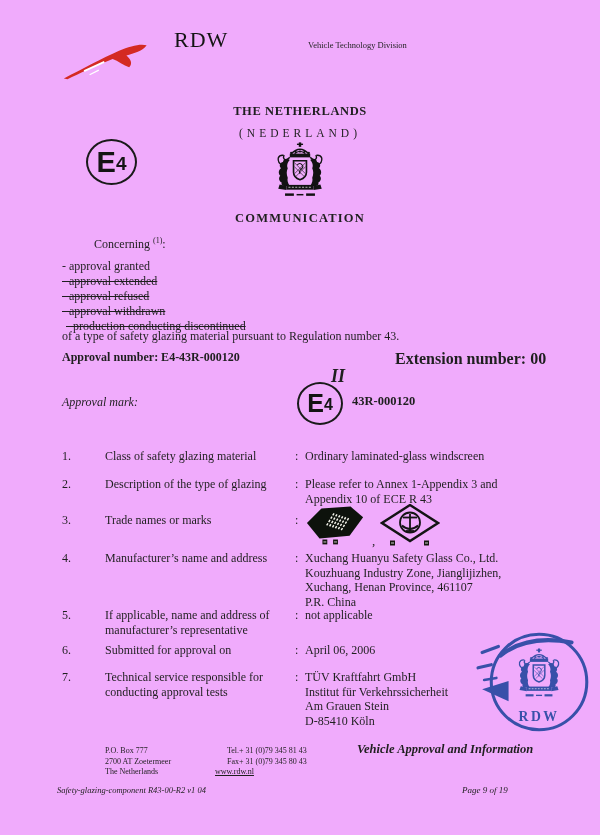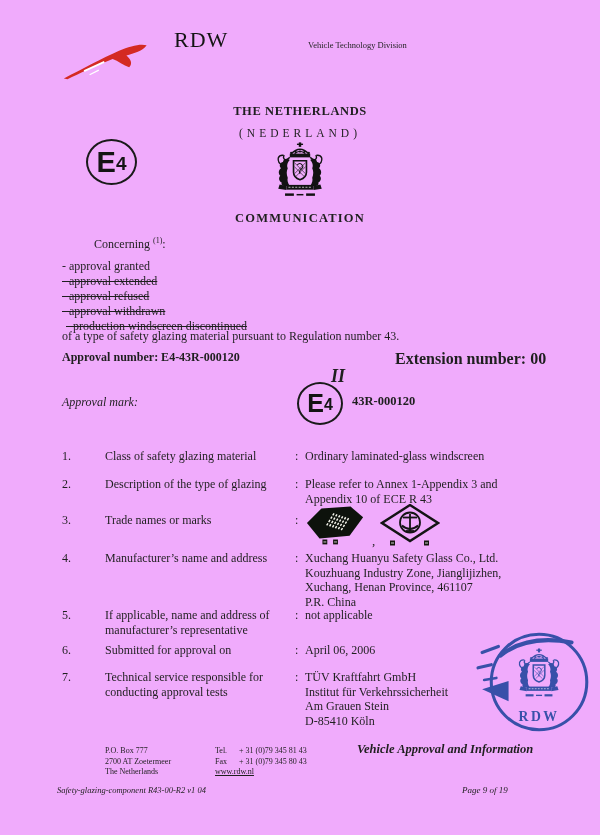--- a/index.html
+++ b/index.html
@@ -59,21 +59,21 @@
   .logos{display:flex;align-items:flex-end;gap:5px;margin-top:-9px;}
   .logos .comma{font-size:13px;line-height:10px;}
 
   
   .stamp{position:absolute;left:474px;top:622px;width:126px;height:118px;color:#2b4aa3;opacity:.93;}
 
   
   .f-address{position:absolute;left:105px;top:746px;font-size:8px;line-height:10.5px;white-space:pre-line;}
   .f-contact{position:absolute;left:215px;top:746px;font-size:8px;line-height:10.5px;}
   .f-contact .frow{display:flex;}
-  .f-contact .fl{width:24px;flex:none;}
+  .f-contact .fl{width:24px;flex:none;text-align:right;}
   .f-web{text-decoration:underline;}
   .f-dept{position:absolute;left:357px;top:742px;font-size:12.5px;font-weight:bold;font-style:italic;}
   .f-ref{position:absolute;left:57px;top:785px;font-size:8.5px;font-style:italic;}
   .f-page{position:absolute;left:462px;top:785px;font-size:9px;font-style:italic;}
 </style>
 </head>
 <body>
 
 <svg id="defs-svg" aria-hidden="true">
   <defs>
@@ -158,21 +158,21 @@
 
   <div class="concerning-label">
     <span>Concerning</span>
     <sup>(1)</sup><span>:</span>
   </div>
   <div class="concern-list">
     <div>- approval granted</div>
     <div class="struck">- approval extended</div>
     <div class="struck">- approval refused</div>
     <div class="struck">- approval withdrawn</div>
-    <div class="struck indent1">- production windscreen discontinued</div>
+    <div class="struck indent1">- production conducting discontinued</div>
   </div>
   <div class="subject">of a type of safety glazing material pursuant to Regulation number 43.</div>
 
   <div class="approval-number">Approval number: E4-43R-000120</div>
   <div class="extension-number">Extension number: 00</div>
 
   <div class="mark-label">Approval mark:</div>
   <div class="mark-class">II</div>
   <div class="e-badge e-badge-mark">
     <span class="e-letter">E</span>

